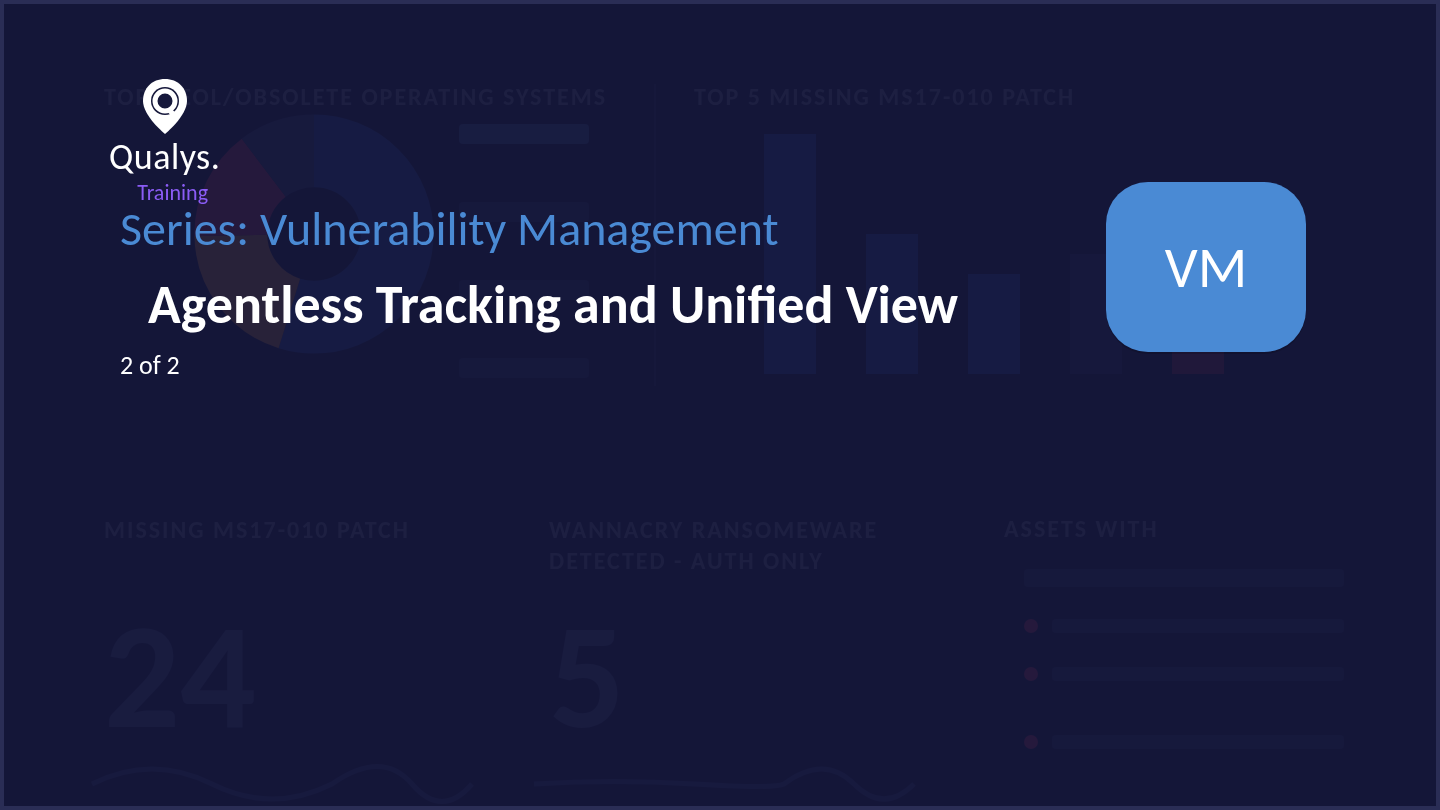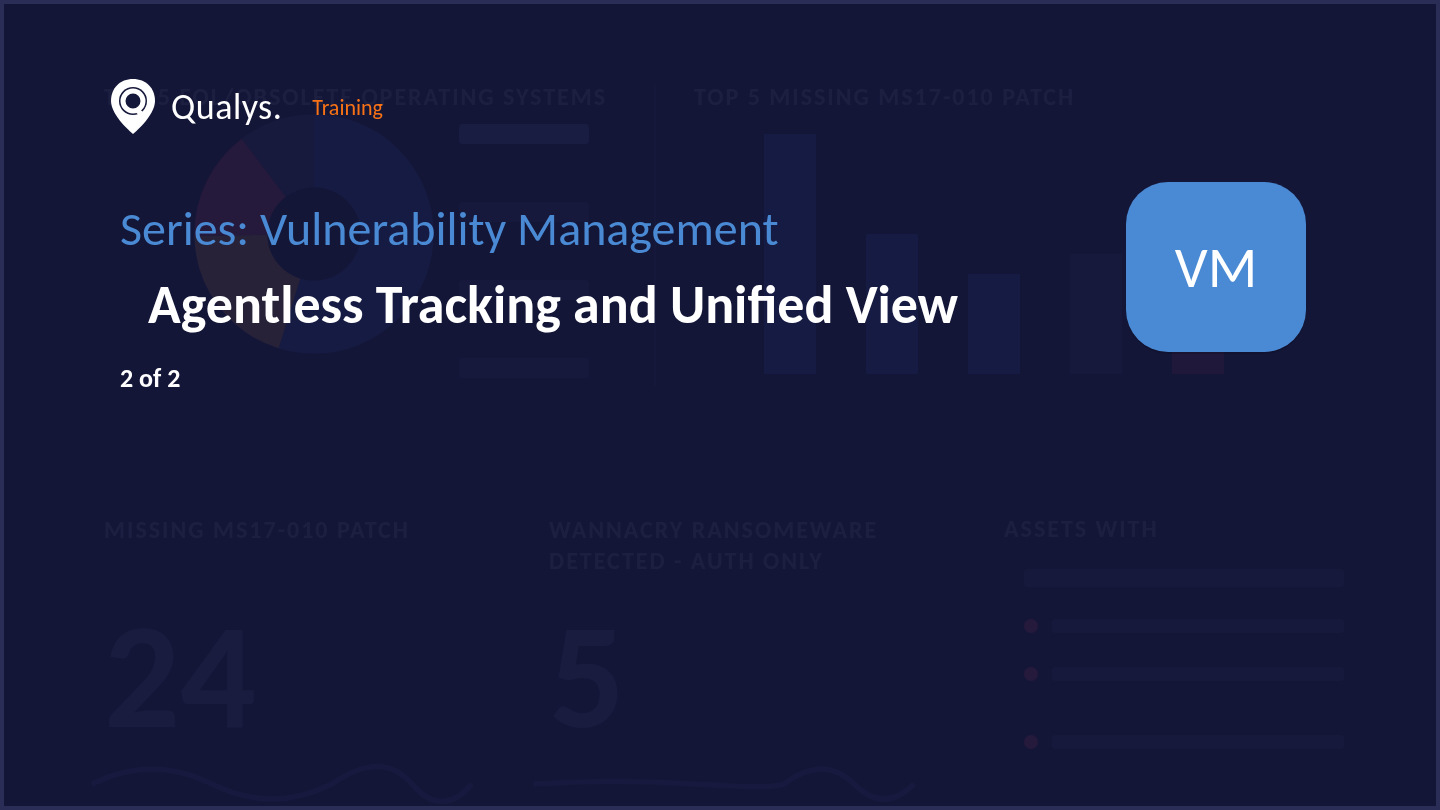--- a/index.html
+++ b/index.html
@@ -84,41 +84,42 @@
 
   
   .vline {
     position: absolute; top: 80px; bottom: 420px; width: 2px; background: #2a2d55;
   }
   .vline.mid { left: 650px; }
 
   
   .logo {
     position: absolute; left: 105px; top: 75px;
-    display: flex; align-items: center; gap: 14px;
+    display: flex; align-items: center; 
     z-index: 20;
+    flex-direction: column;
   }
   .logo .word { color:#fff; font-size:36px; font-weight:400; letter-spacing:0.5px; }
-  .logo .suffix { color:#f97316; font-size:22px; font-weight:400; margin-left:16px; }
+  .logo .suffix { color:#8b5cf6; font-size:22px; font-weight:400; margin-left:16px; }
 
   .content {
     position: absolute; left: 116px; top: 195px; z-index: 20;
     color: #fff;
   }
   .series { color:#4a8ad4; font-size:48px; font-weight:400; margin-bottom: 18px; }
   .title { font-size:54px; font-weight:700; line-height:1.1;margin-left:28px; }
-  .progress { font-size:26px; font-weight:700; margin-top: 27px; }
+  .progress { font-size:26px; font-weight:400; margin-top: 14px; }
 
   
   .badges {
     position: absolute; right: 130px; top: 178px; z-index: 20;
     display: flex; flex-direction: column; gap: 28px;
   }
   .badge {
-    width: 180px; height: 170px;
+    width: 200px; height: 170px;
     background: #4a8ad4;
     border-radius: 42px;
     display: flex; align-items: center; justify-content: center;
     color: #fff; font-size: 58px; font-weight: 400;
     box-shadow: 0 2px 0 rgba(0,0,0,0.15);
   }
 </style>
 </head>
 <body>
 

